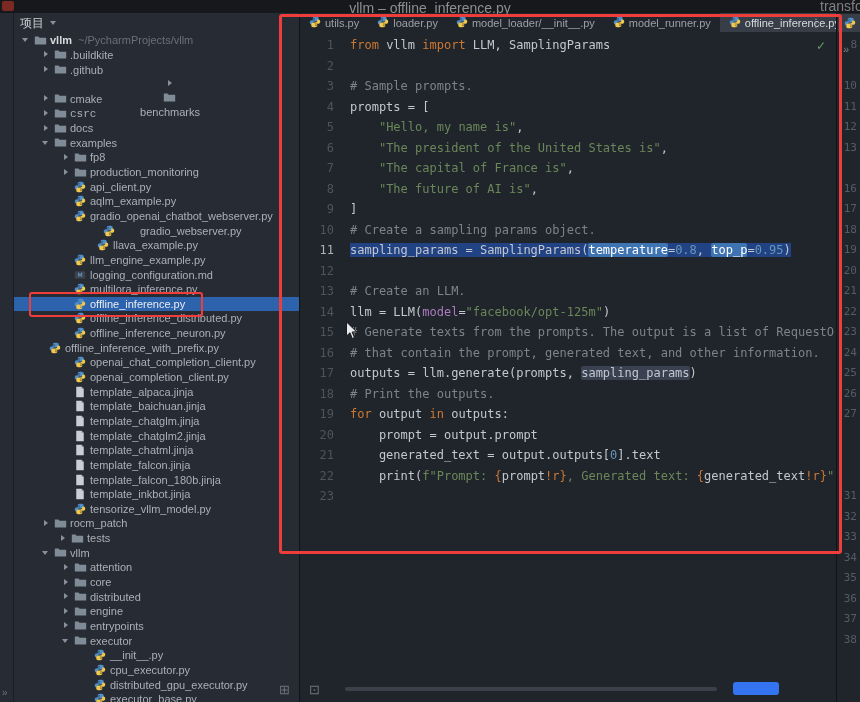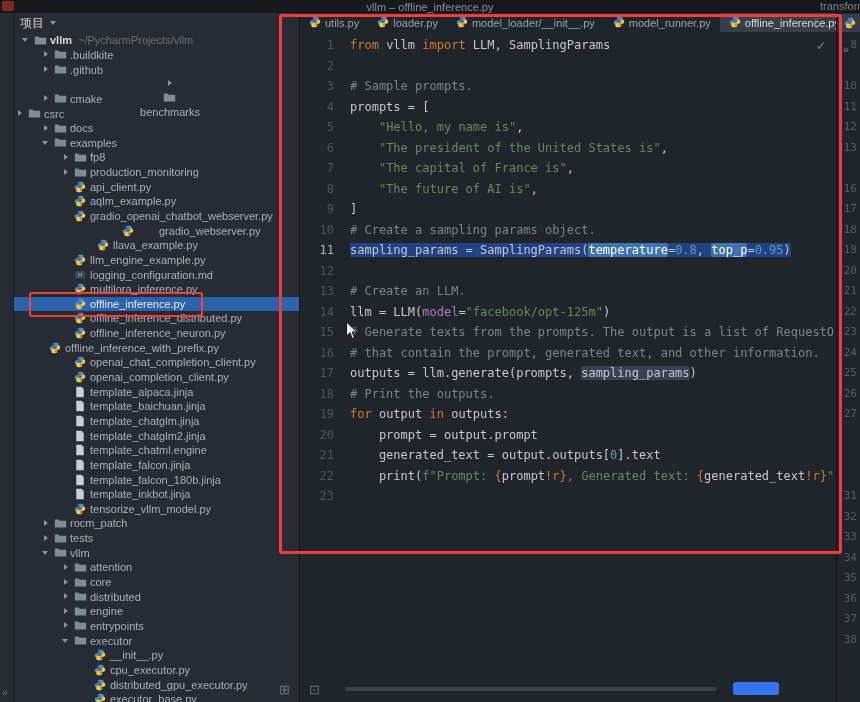--- a/index.html
+++ b/index.html
@@ -1,21 +1,21 @@
 <!DOCTYPE html>
 <html style="--bg-panel: #272b33; --bg-editor: #20242b; --bg-tab-active: #383e47; --selection: #214283; --accent: #3574f0; --annotation: #ee3d3a; --keyword: #cc7832; --string: #6a8759; --comment: #7d838b; --number: #6897bb; --param: #aa7bbf; --code-default: #c3c7cf; --tree-text: #aab0b9; --gutter: #4e545e;"><head>
 <meta charset="utf-8">
 <style>
   html,body{margin:0;padding:0;background:#17181b;}
   body{width:860px;height:702px;position:relative;overflow:hidden;
        font-family:"Liberation Sans",sans-serif;}
 
   
   .titlebar{position:absolute;left:0;top:0;width:860px;height:13px;background:#17181b;
-            color:#8b8e93;font-size:11px;display:flex;align-items:flex-end;justify-content:center;z-index:5;}
+            color:#8b8e93;font-size:14px;display:flex;align-items:flex-start;justify-content:center;z-index:5;}
   .app-icon{position:absolute;left:2px;top:1px;width:12px;height:10px;background:#7a2a23;border-radius:2px;}
   .right-title{position:absolute;right:0;top:0;height:13px;line-height:13px;width:40px;
                overflow:hidden;white-space:nowrap;color:#7d8085;}
 
   
   .left-strip{position:absolute;left:0;top:13px;bottom:0;width:13px;background:var(--bg-panel);
               border-right:1px solid rgba(0,0,0,.3);z-index:2;}
   .strip-glyph{position:absolute;left:2px;bottom:4px;color:#6c737c;font-size:10px;}
 
   
@@ -149,21 +149,21 @@
       </div>
       <div class="tree-row" style="padding-left: 26px;">
         <span class="chev closed"></span>
         <span class="ticon">
           <svg viewBox="0 0 16 16" width="13" height="13">
             <path fill="#7f8b96" d="M1.5 3h4l1.3 1.5h7.7c.3 0 .5.2.5.5v7.5c0 .3-.2.5-.5.5h-13c-.3 0-.5-.2-.5-.5V3.5c0-.3.2-.5.5-.5z"></path>
           </svg>
         </span>
         <span class="tlabel">cmake</span>
       </div>
-      <div class="tree-row" style="">
+      <div class="tree-row" style="padding-left: 26px; font-family: Liberation Mono, monospace;">
         <span class="chev closed"></span>
         <span class="ticon">
           <svg viewBox="0 0 16 16" width="13" height="13">
             <path fill="#7f8b96" d="M1.5 3h4l1.3 1.5h7.7c.3 0 .5.2.5.5v7.5c0 .3-.2.5-.5.5h-13c-.3 0-.5-.2-.5-.5V3.5c0-.3.2-.5.5-.5z"></path>
           </svg>
         </span>
         <span class="tlabel">csrc</span>
       </div>
       <div class="tree-row" style="padding-left: 26px;">
         <span class="chev closed"></span>
@@ -224,21 +224,21 @@
       <div class="tree-row" style="padding-left: 46px;">
         <span class="chev leaf"></span>
         <span class="ticon">
           <svg viewBox="0 0 16 16" width="12" height="12">
             <path fill="#4e8fca" d="M7.9 1C5.7 1 5 2 5 3.2V5h3.1v.7H3.9C2.2 5.7 1 6.8 1 8.5c0 1.7 1.1 2.7 2.6 2.7H5V9.6C5 8.2 6.1 7.4 7.5 7.4h3.2c1.2 0 2.2-1 2.2-2.2V3.2C12.9 2 11.9 1 10.6 1H7.9zM6.7 2.5a.7.7 0 1 1 0 1.4.7.7 0 0 1 0-1.4z"></path>
             <path fill="#f2c94c" d="M8.1 15c2.2 0 2.9-1 2.9-2.2V11H7.9v-.7h4.2c1.7 0 2.9-1.1 2.9-2.8 0-1.7-1.1-2.7-2.6-2.7H11v1.6c0 1.4-1.1 2.2-2.5 2.2H5.3c-1.2 0-2.2 1-2.2 2.2v2.2C3.1 14 4.1 15 5.4 15h2.7zM9.3 13.5a.7.7 0 1 1 0-1.4.7.7 0 0 1 0 1.4z"></path>
           </svg>
         </span>
         <span class="tlabel">gradio_openai_chatbot_webserver.py</span>
       </div>
-      <div class="tree-row" style="padding-left: 73px; gap: 21px;">
+      <div class="tree-row" style="padding-left: 54px; gap: 21px;">
         <span class="chev leaf"></span>
         <span class="ticon">
           <svg viewBox="0 0 16 16" width="12" height="12">
             <path fill="#4e8fca" d="M7.9 1C5.7 1 5 2 5 3.2V5h3.1v.7H3.9C2.2 5.7 1 6.8 1 8.5c0 1.7 1.1 2.7 2.6 2.7H5V9.6C5 8.2 6.1 7.4 7.5 7.4h3.2c1.2 0 2.2-1 2.2-2.2V3.2C12.9 2 11.9 1 10.6 1H7.9zM6.7 2.5a.7.7 0 1 1 0 1.4.7.7 0 0 1 0-1.4z"></path>
             <path fill="#f2c94c" d="M8.1 15c2.2 0 2.9-1 2.9-2.2V11H7.9v-.7h4.2c1.7 0 2.9-1.1 2.9-2.8 0-1.7-1.1-2.7-2.6-2.7H11v1.6c0 1.4-1.1 2.2-2.5 2.2H5.3c-1.2 0-2.2 1-2.2 2.2v2.2C3.1 14 4.1 15 5.4 15h2.7zM9.3 13.5a.7.7 0 1 1 0-1.4.7.7 0 0 1 0 1.4z"></path>
           </svg>
         </span>
         <span class="tlabel">gradio_webserver.py</span>
       </div>
       <div class="tree-row" style="padding-left: 46px; margin-left: 23px;">
@@ -382,21 +382,21 @@
         <span class="tlabel">template_chatglm2.jinja</span>
       </div>
       <div class="tree-row" style="padding-left: 46px;">
         <span class="chev leaf"></span>
         <span class="ticon">
           <svg viewBox="0 0 16 16" width="12" height="12">
             <path fill="#c9cfd6" d="M3 1h7l3 3v11H3z"></path>
             <path fill="#9aa2ab" d="M10 1l3 3h-3z"></path>
           </svg>
         </span>
-        <span class="tlabel">template_chatml.engine</span>
+        <span class="tlabel">template_chatml.jinja</span>
       </div>
       <div class="tree-row" style="padding-left: 46px;">
         <span class="chev leaf"></span>
         <span class="ticon">
           <svg viewBox="0 0 16 16" width="12" height="12">
             <path fill="#c9cfd6" d="M3 1h7l3 3v11H3z"></path>
             <path fill="#9aa2ab" d="M10 1l3 3h-3z"></path>
           </svg>
         </span>
         <span class="tlabel">template_falcon.jinja</span>
@@ -433,21 +433,21 @@
       </div>
       <div class="tree-row" style="padding-left: 26px;">
         <span class="chev closed"></span>
         <span class="ticon">
           <svg viewBox="0 0 16 16" width="13" height="13">
             <path fill="#7f8b96" d="M1.5 3h4l1.3 1.5h7.7c.3 0 .5.2.5.5v7.5c0 .3-.2.5-.5.5h-13c-.3 0-.5-.2-.5-.5V3.5c0-.3.2-.5.5-.5z"></path>
           </svg>
         </span>
         <span class="tlabel">rocm_patch</span>
       </div>
-      <div class="tree-row" style="padding-left: 26px; text-align: center;">
+      <div class="tree-row" style="padding-left: 43px; text-align: center;">
         <span class="chev closed"></span>
         <span class="ticon">
           <svg viewBox="0 0 16 16" width="13" height="13">
             <path fill="#7f8b96" d="M1.5 3h4l1.3 1.5h7.7c.3 0 .5.2.5.5v7.5c0 .3-.2.5-.5.5h-13c-.3 0-.5-.2-.5-.5V3.5c0-.3.2-.5.5-.5z"></path>
           </svg>
         </span>
         <span class="tlabel">tests</span>
       </div>
       <div class="tree-row" style="padding-left: 26px;">
         <span class="chev open"></span>

